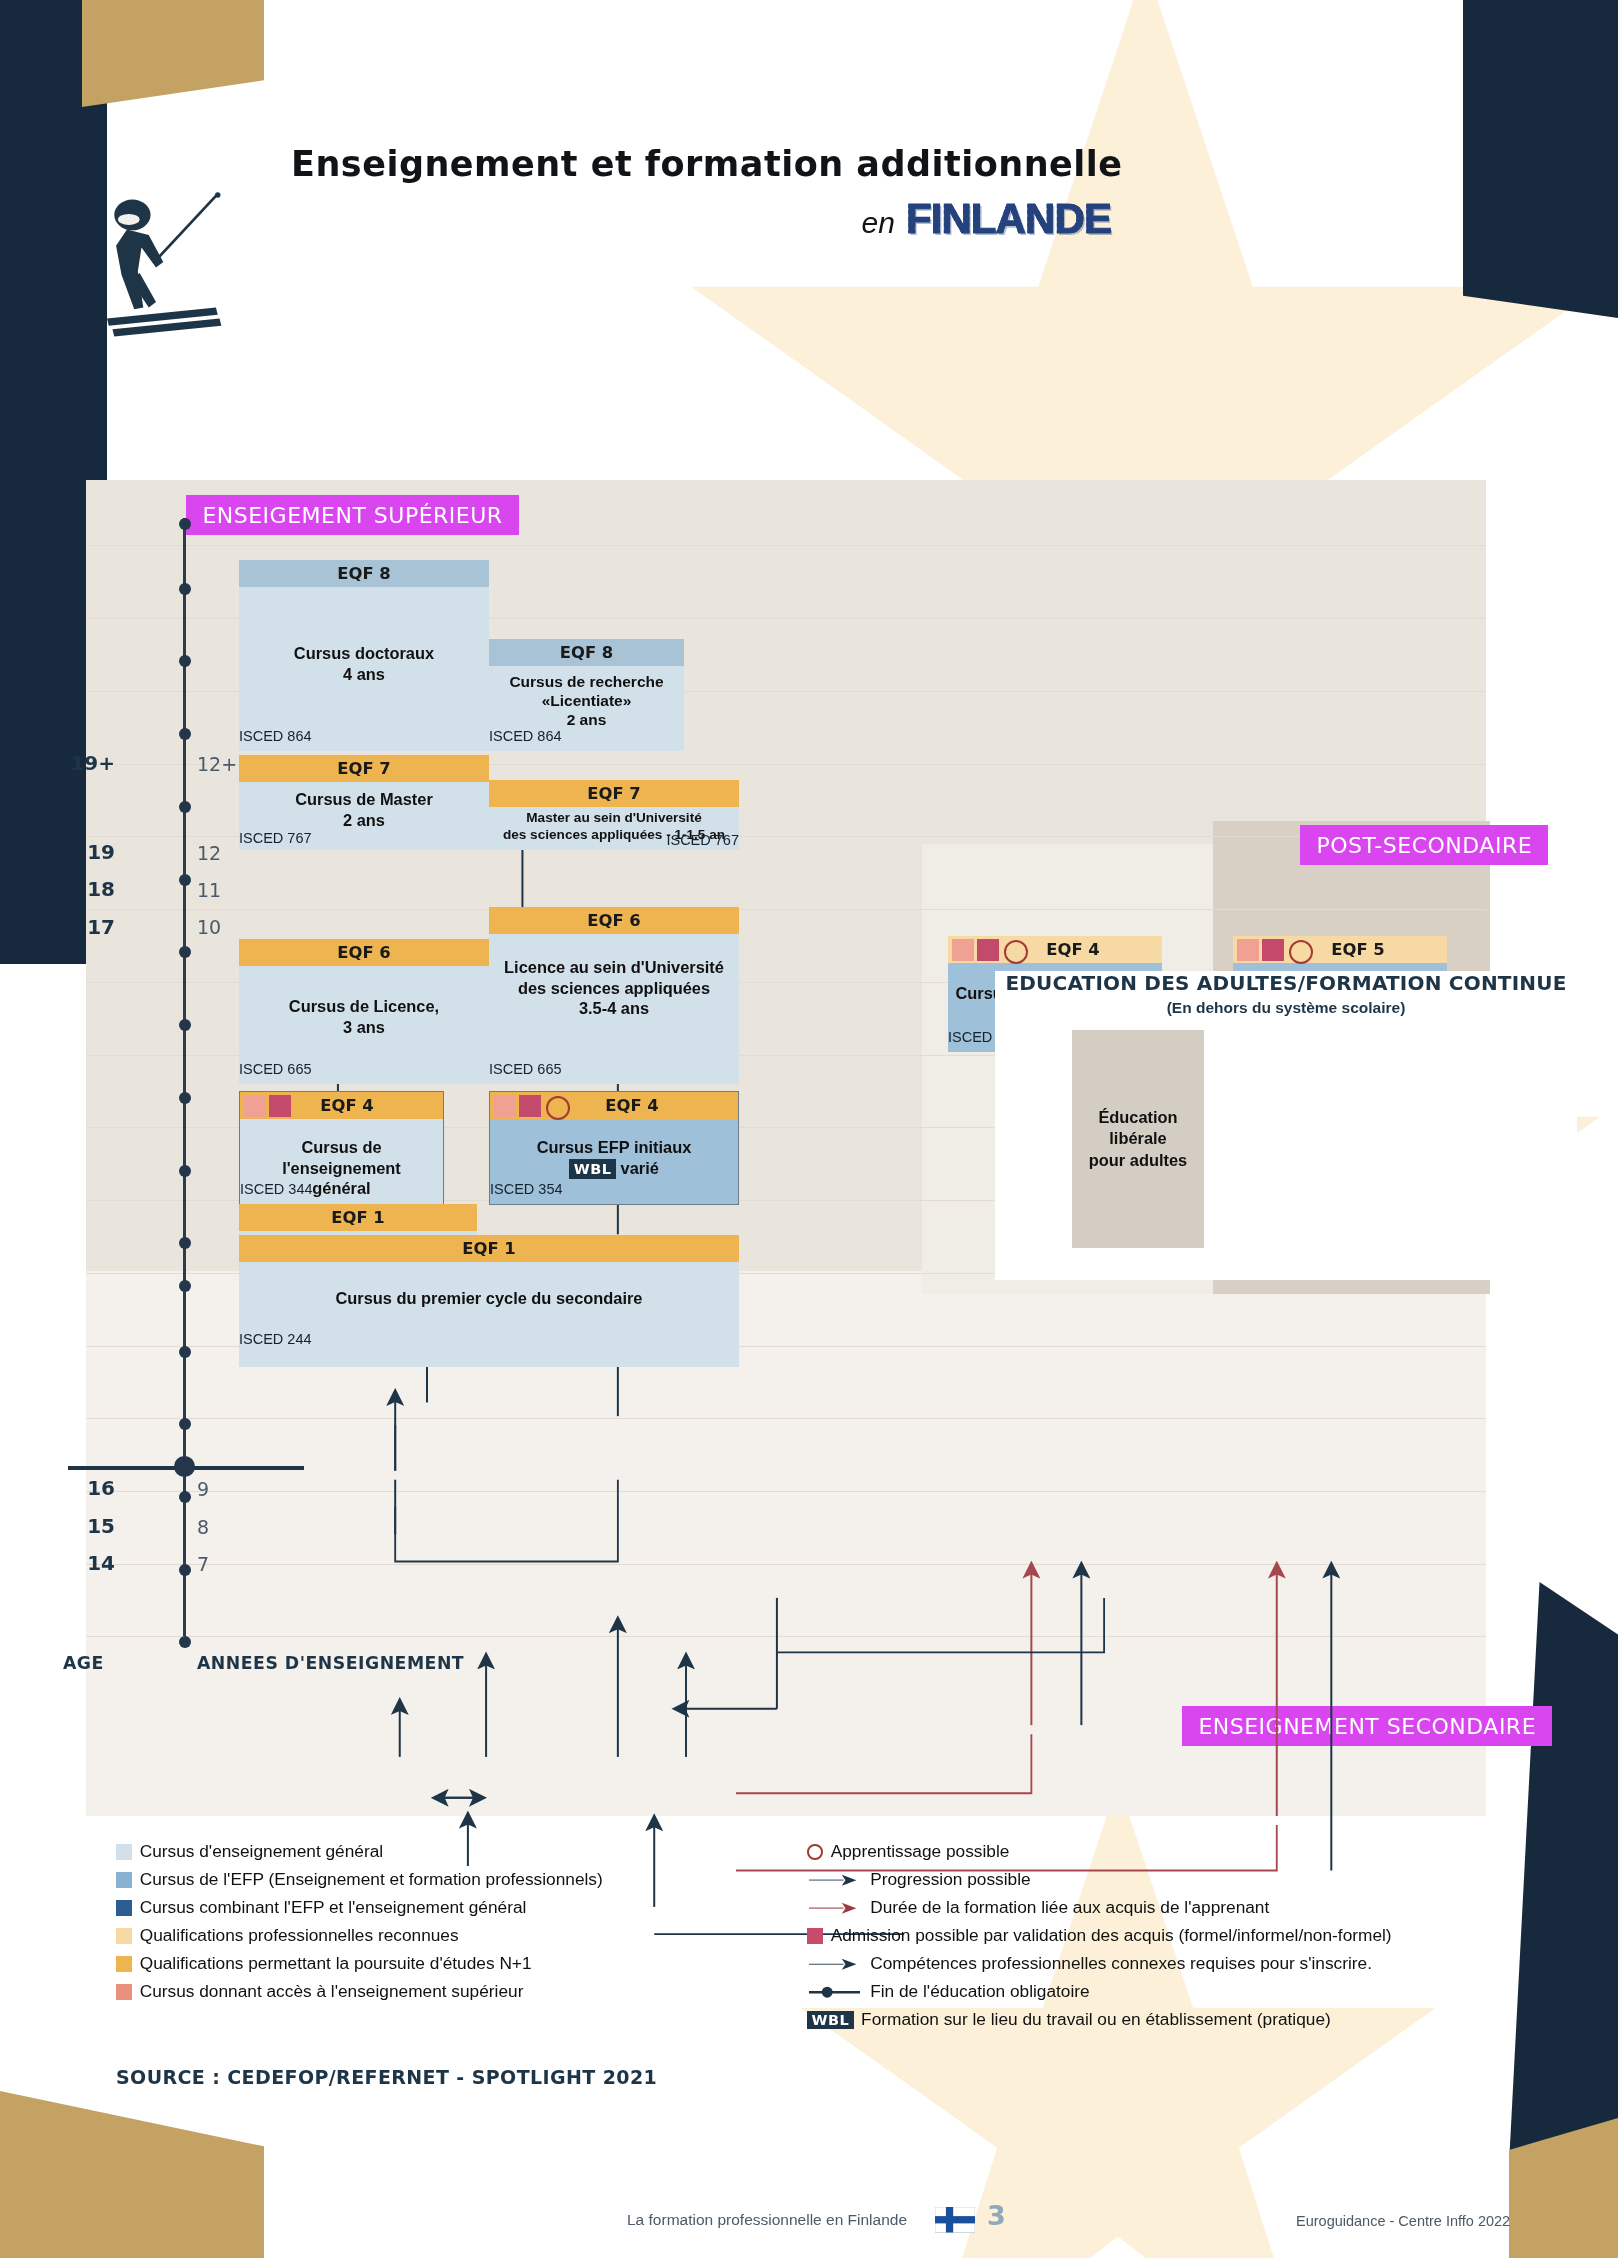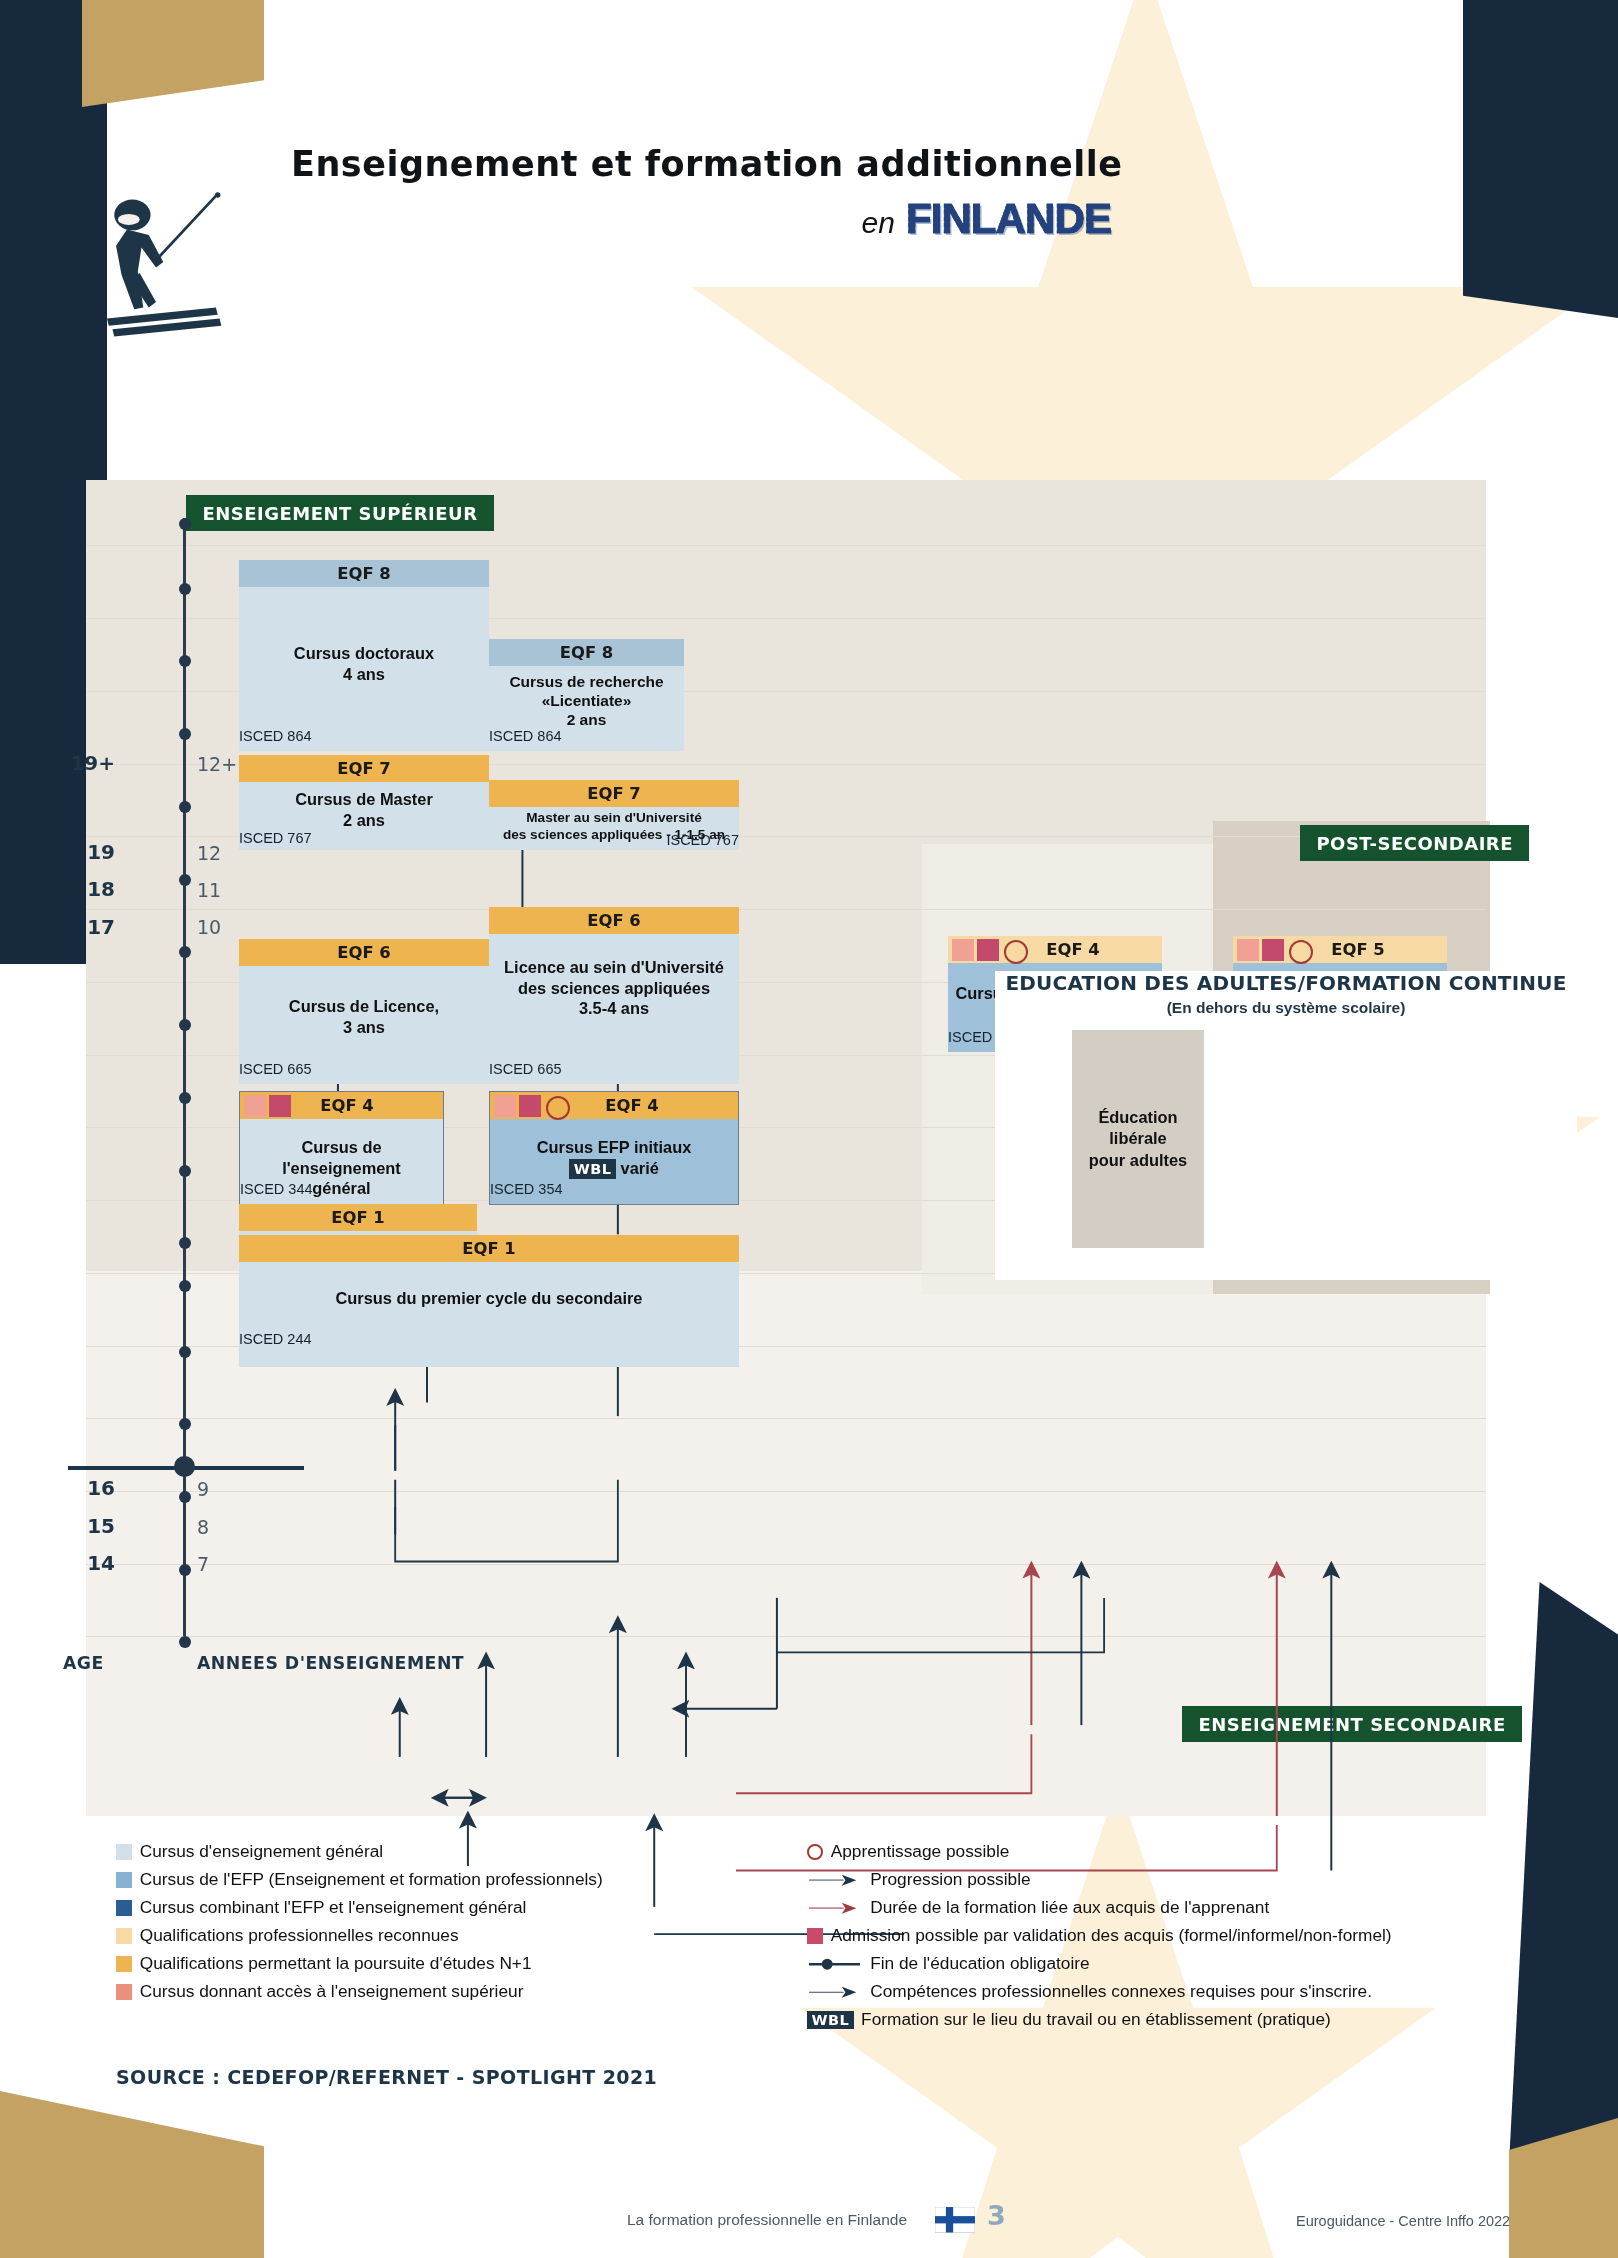--- a/index.html
+++ b/index.html
@@ -90,22 +90,22 @@
 
   
   .panel{
     position:absolute;left:86px;top:480px;width:1400px;height:1336px;
     background:#f4f0ec;
   }
   .panel-upper{position:absolute;left:0;top:0;width:1400px;height:791px;background:#e9e4dc;}
   .panel-row{position:absolute;left:0;width:100%;border-top:0.9px solid #e2dbd3;}
 
   .section-tag{
-    position:absolute;background:#14532d;color:#fff;
-    font-weight:700;font-size:18px;letter-spacing:0.5px;
+    position:absolute;background:#d946ef;color:#fff;
+    font-weight:400;font-size:22px;letter-spacing:0.5px;
     padding:8.2px 16.4px 7.3px 16.4px;white-space:nowrap;
     font-family:"DejaVu Sans", sans-serif;
   }
   #tag-higher{left:100px;top:14.5px;}
   #tag-post{left:1214px;top:345px;}
   #tag-secondary{left:1096px;top:1226px;}
 
   
   .axis-line{position:absolute;left:97px;top:38px;width:2.7px;height:1118px;background:#2b3c4e;}
   .axis-dot{position:absolute;left:93px;width:11.8px;height:11.8px;border-radius:50%;background:#23364a;}
@@ -537,31 +537,31 @@
         <path d="M38,3 L54,9 L38,15 L42,9 Z" fill="#9e3b42"></path>
       </svg>
       <span class="lg-txt">Durée de la formation liée aux acquis de l'apprenant</span>
     </div>
     <div class="lg-row">
       <span class="lg-sw" style="background:#c94b6c;"></span>
       <span class="lg-txt">Admission possible par validation des acquis (formel/informel/non-formel)</span>
     </div>
     <div class="lg-row">
       <svg class="lg-arrow" viewBox="0 0 60 17">
+        <line x1="2" y1="9" x2="40" y2="9" stroke="#3a4a58" stroke-width="1.2"></line>
+        <path d="M38,3 L54,9 L38,15 L42,9 Z" fill="#1d3547"></path>
+      </svg>
+      <span class="lg-txt">Compétences professionnelles connexes requises pour s'inscrire.</span>
+    </div>
+    <div class="lg-row">
+      <svg class="lg-arrow" viewBox="0 0 60 17">
         <line x1="2" y1="9" x2="58" y2="9" stroke="#1d3547" stroke-width="2.6"></line>
         <circle cx="22" cy="9" r="6" fill="#1d3547"></circle>
       </svg>
       <span class="lg-txt">Fin de l'éducation obligatoire</span>
-    </div>
-    <div class="lg-row">
-      <svg class="lg-arrow" viewBox="0 0 60 17">
-        <line x1="2" y1="9" x2="40" y2="9" stroke="#3a4a58" stroke-width="1.2"></line>
-        <path d="M38,3 L54,9 L38,15 L42,9 Z" fill="#1d3547"></path>
-      </svg>
-      <span class="lg-txt">Compétences professionnelles connexes requises pour s'inscrire.</span>
     </div>
     <div class="lg-row">
       <span class="wbl lg-wbl">WBL</span>
       <span class="lg-txt">Formation sur le lieu du travail ou en établissement (pratique)</span>
     </div>
   </div>
 </div>
 
 <div class="source">SOURCE : CEDEFOP/REFERNET - SPOTLIGHT 2021</div>
 

